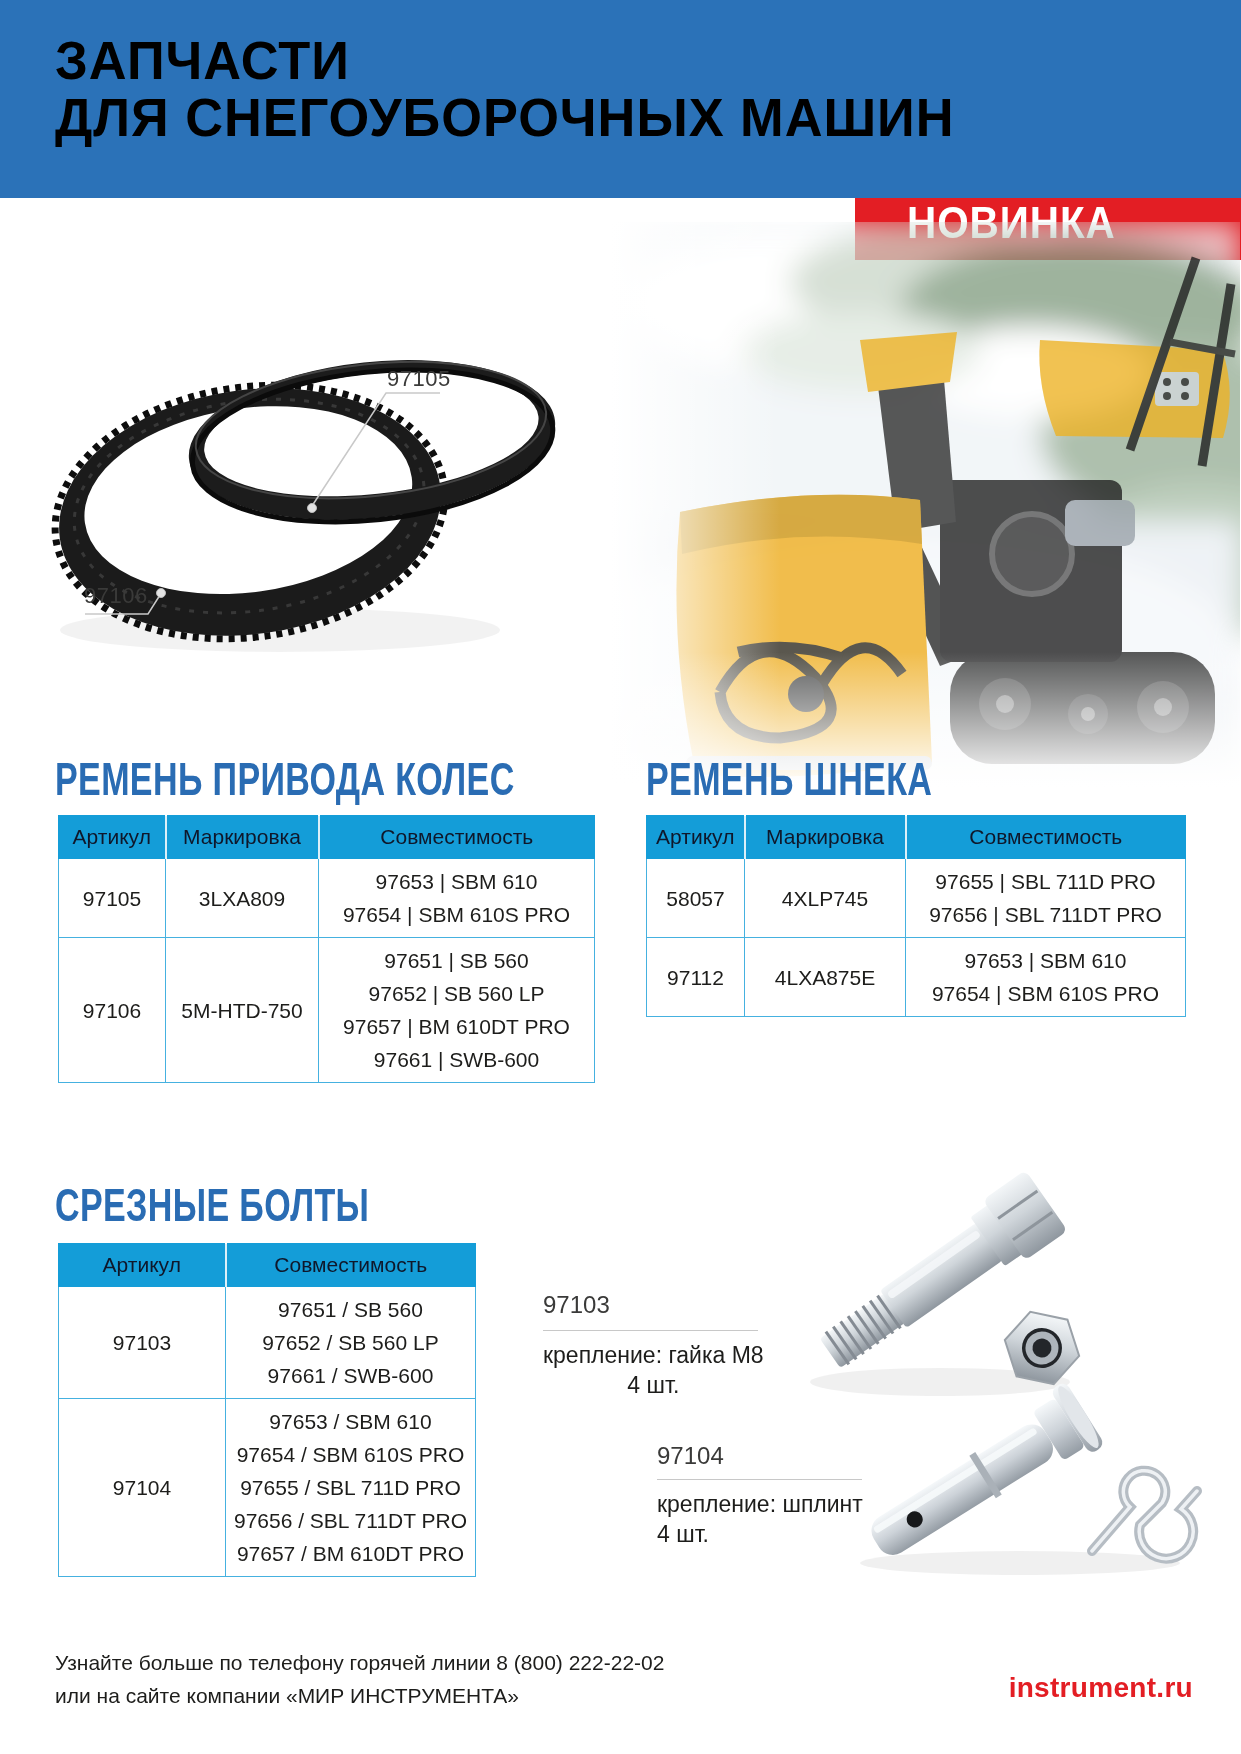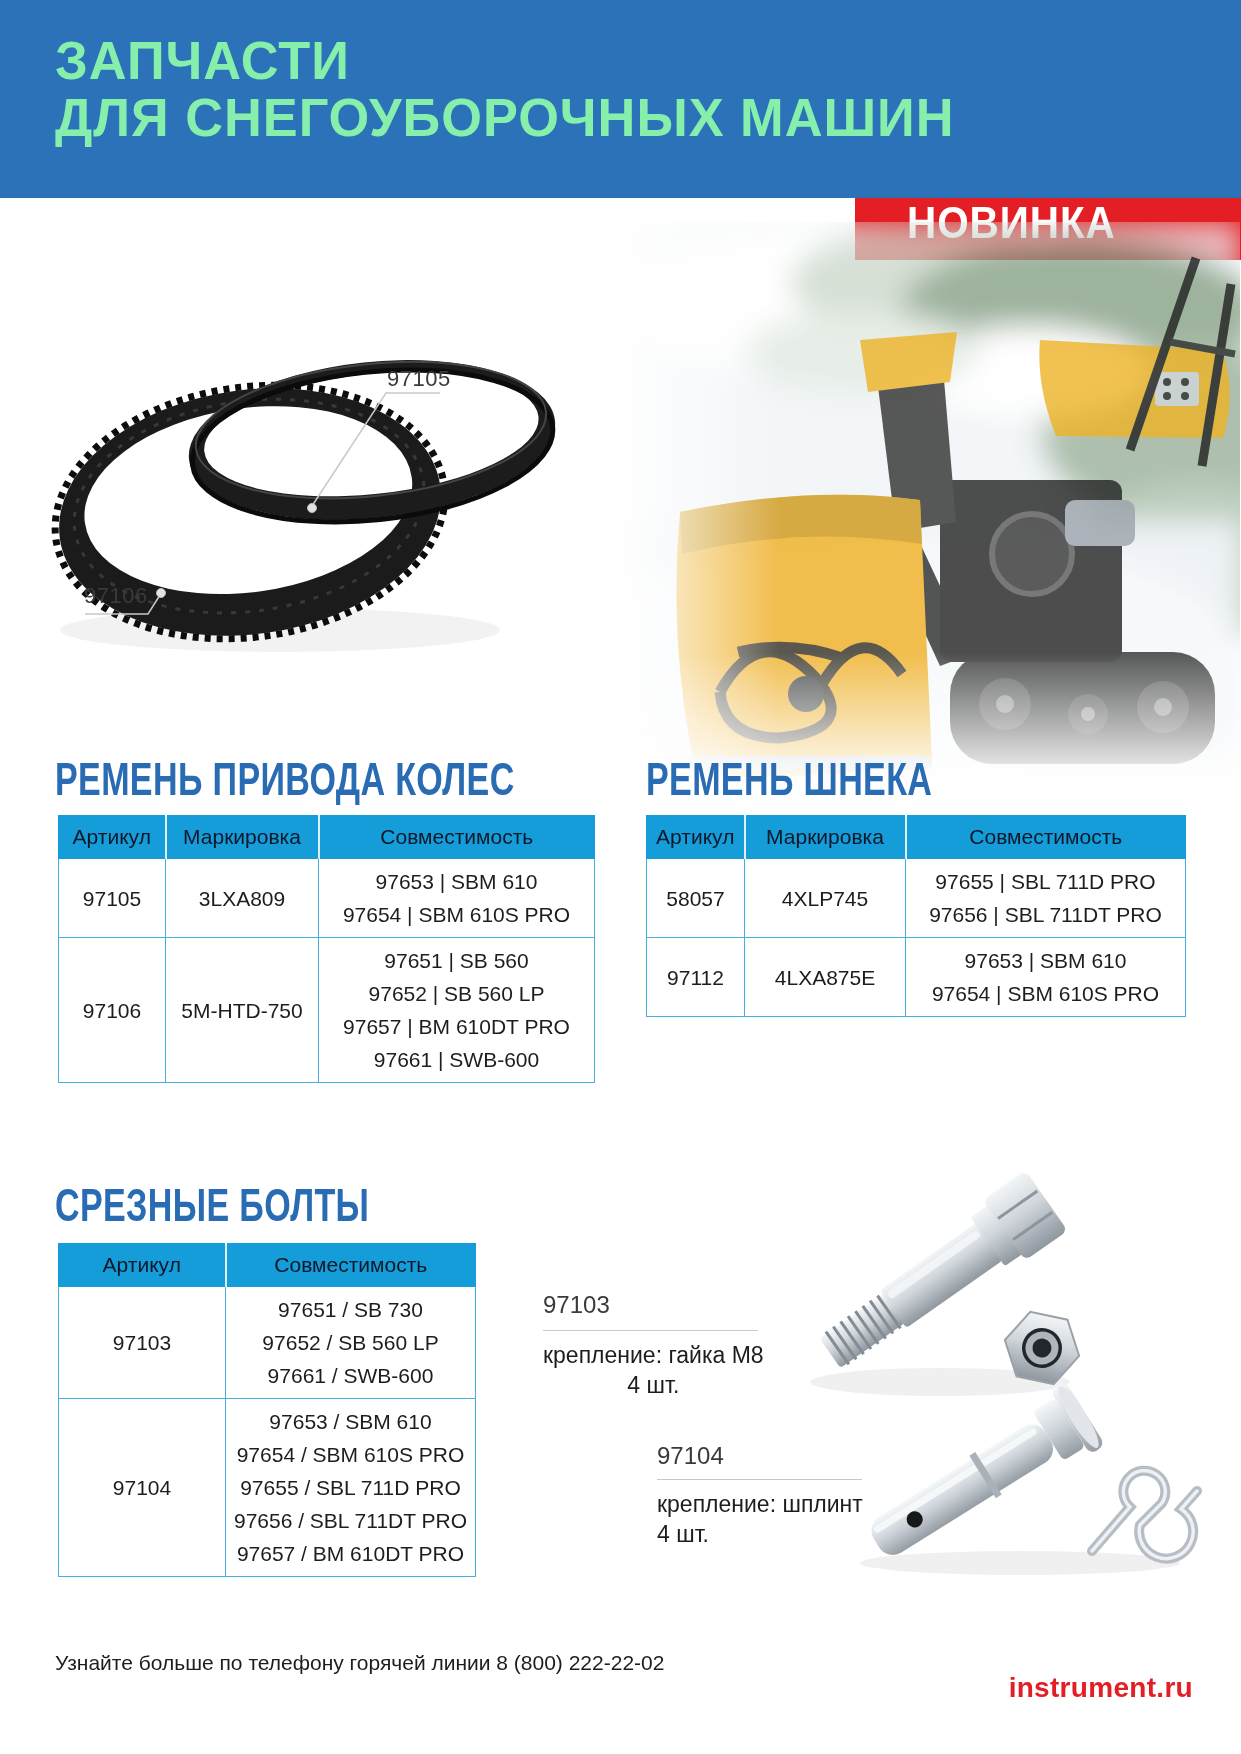--- a/index.html
+++ b/index.html
@@ -4,21 +4,21 @@
 <style>
   html,body{margin:0;padding:0;background:#9a9a9a;}
   .page{
     position:relative; width:1241px; height:1754px; margin:0 auto;
     background:#fff; overflow:hidden;
     font-family:"Liberation Sans","DejaVu Sans",sans-serif;
     color:var(--tdark,#1d1d1b);
   }
   
   .banner{position:absolute;left:0;top:0;width:1241px;height:198px;background:var(--banner,#2b72b8);}
-  .banner-title{position:absolute;left:55px;top:32px;color:#86efac;}
+  .banner-title{position:absolute;left:55px;top:32px;color:#000000;}
   .banner-line{font-size:54px;font-weight:bold;line-height:57px;letter-spacing:1px;
     transform:scaleX(.97);transform-origin:left top;white-space:nowrap;}
   .badge{position:absolute;left:855px;top:198px;width:386px;height:62px;background:var(--red,#e31e24);
     display:flex;align-items:flex-start;padding-left:52px;box-sizing:border-box;}
   .badge-label{color:#fff;font-size:44px;font-weight:bold;letter-spacing:1px;transform:scaleX(.92);transform-origin:left center;white-space:nowrap;}
   
   .belts-svg{position:absolute;left:40px;top:300px;width:560px;height:360px;}
   .snowblower-svg{position:absolute;left:610px;top:222px;width:630px;height:565px;}
   .belt-callout{position:absolute;font-size:22px;color:#3a3a39;letter-spacing:.5px;}
   .callout-97105{left:387px;top:366px;}
@@ -242,21 +242,21 @@
     <thead>
         <tr>
           <th>Артикул</th>
           <th>Совместимость</th>
         </tr>
       </thead>
     <tbody>
         <tr>
           <td>97103</td>
           <td>
-            <div class="compat-line">97651 / SB 730</div>
+            <div class="compat-line">97651 / SB 560</div>
             <div class="compat-line">97652 / SB 560 LP</div>
             <div class="compat-line">97661 / SWB-600</div>
           </td>
         </tr>
         <tr>
           <td>97104</td>
           <td>
             <div class="compat-line">97653 / SBM 610</div>
             <div class="compat-line">97654 / SBM 610S PRO</div>
             <div class="compat-line">97655 / SBL 711D PRO</div>
@@ -333,16 +333,17 @@
 
   <div class="bolt-id bolt-id-2">97104</div>
   <div class="leader-rule rule-2"></div>
   <div class="bolt-caption cap-2">
     <div>крепление: шплинт</div>
     <div>4 шт.</div>
   </div>
 
   <div class="footer">
     <div>Узнайте больше по телефону горячей линии 8 (800) 222-22-02</div>
+    <div>или на сайте компании «МИР ИНСТРУМЕНТА»</div>
   </div>
   <div class="site">instrument.ru</div>
 
 </div>
 
 </body></html>

